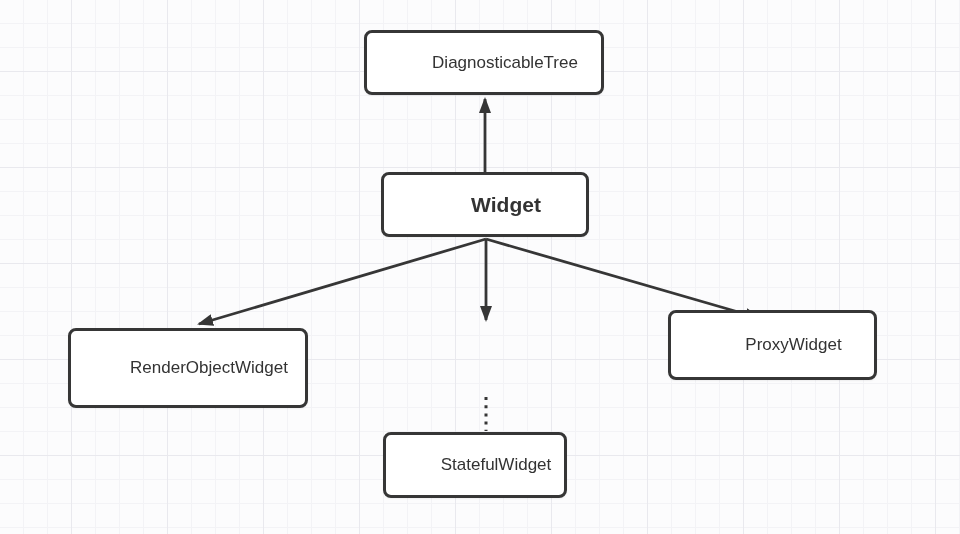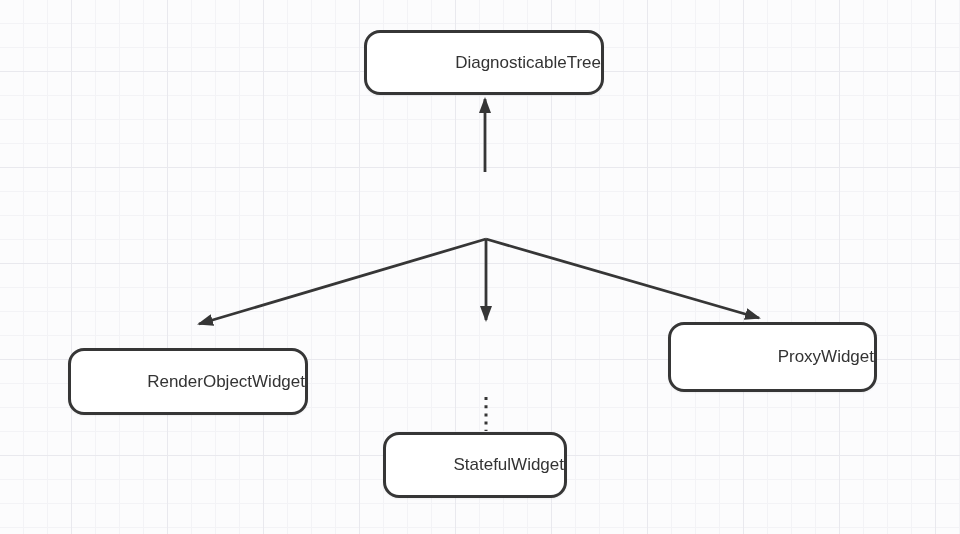--- a/index.html
+++ b/index.html
@@ -26,35 +26,35 @@
     left: 0; top: 0;
     width: 960px;
     height: 534px;
     pointer-events: none;
   }
   .node {
     position: absolute;
     box-sizing: border-box;
     background: var(--node-fill, #ffffff);
     border: 3px solid var(--node-border, #363636);
-    border-radius: 16px;
+    border-radius: 8px;
     display: flex;
     align-items: center;
-    justify-content: flex-end;
+    justify-content: center;
     color: var(--text, #333333);
     font-size: 17px;
     box-shadow: 0 1px 2px rgba(0,0,0,0.06);
     padding-left: 42px;
   }
   .node .label { white-space: nowrap; }
   #n-diagnosticable-tree { left: 364px; top: 30px;  width: 240px; height: 65px; }
   #n-widget              { left: 381px; top: 172px; width: 208px; height: 65px; font-size: 21px; font-weight: 700; }
-  #n-render-object-widget{ left: 68px;  top: 328px; width: 240px; height: 67px; margin-top: 20px; }
+  #n-render-object-widget{ left: 68px;  top: 328px; width: 240px; height: 80px; }
   #n-stateless-widget    { left: 383px; top: 326px; width: 210px; height: 67px; }
-  #n-proxy-widget        { left: 668px; top: 322px; width: 209px; height: 70px; }
+  #n-proxy-widget        { left: 668px; top: 310px; width: 209px; height: 70px; }
   #n-stateful-widget     { left: 383px; top: 432px; width: 184px; height: 66px; }
   .edge-line {
     fill: none;
     stroke: var(--edge, #363636);
     stroke-width: 2.8;
   }
   .edge-dotted {
     stroke: var(--edge, #363636);
     stroke-width: 3;
     stroke-dasharray: 3 5.2;
@@ -81,20 +81,23 @@
 
     <line class="edge-line" x1="486" y1="239" x2="759" y2="318" marker-end="url(#arrow)"></line>
 
     <line class="edge-dotted" x1="486" y1="397" x2="486" y2="431"></line>
   </svg>
 
   <div class="node" id="n-diagnosticable-tree">
     <span class="label">DiagnosticableTree</span>
   </div>
 
+  <div class="node" id="n-widget">
+    <span class="label">Widget</span>
+  </div>
 
   <div class="node" id="n-render-object-widget">
     <span class="label">RenderObjectWidget</span>
   </div>
 
 
   <div class="node" id="n-proxy-widget">
     <span class="label">ProxyWidget</span>
   </div>
 

